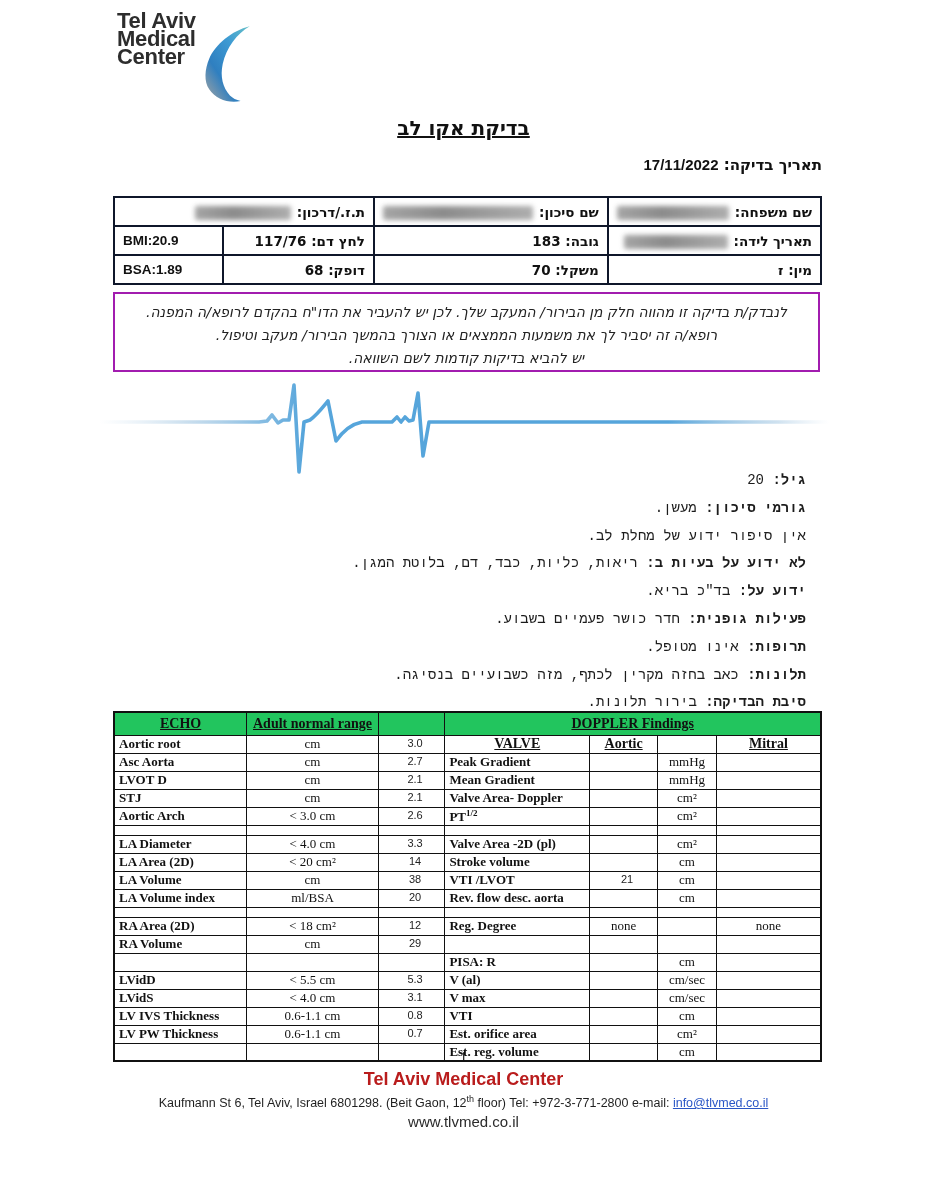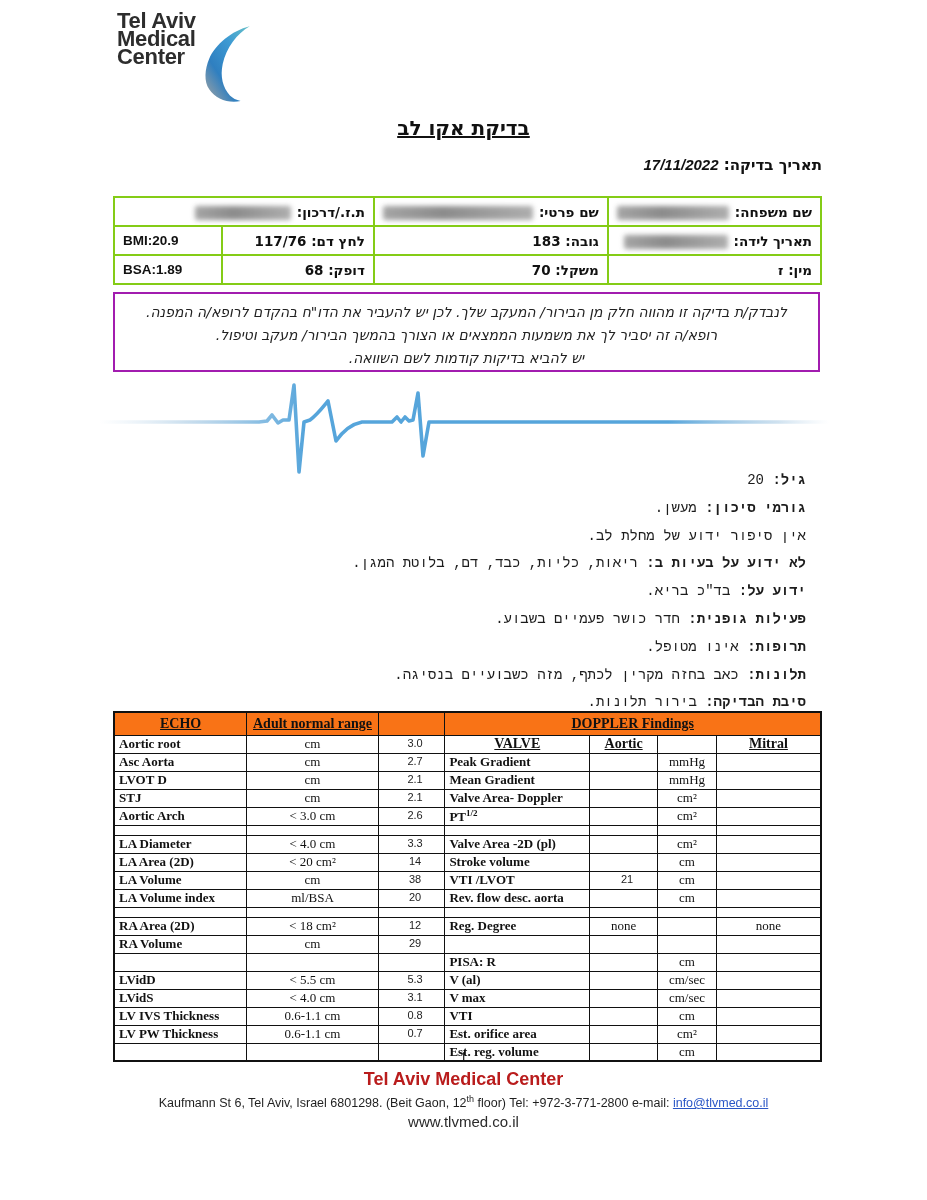--- a/index.html
+++ b/index.html
@@ -18,29 +18,29 @@
     font-size:22px; line-height:18px; color:#2d2d2d; letter-spacing:-0.3px;
   }
   #logo svg { margin-left:6px; margin-top:10px; }
 
   
   #title {
     position:absolute; top:116px; left:0; width:100%; text-align:center;
     font-size:20px; font-weight:bold; text-decoration:underline;
   }
   #date-line { position:absolute; top:156px; right:105px; font-size:15px; font-weight:bold; }
-  #date-line .dt { margin-left:10px; font-family:"Liberation Sans", sans-serif;font-style:italic; }
+  #date-line .dt { margin-left:10px; font-family:"Liberation Sans", sans-serif; }
 
   
   #ptable {
     position:absolute; top:196px; left:113px; width:709px;
     border-collapse:collapse; direction:rtl;
     font-family:"DejaVu Sans", sans-serif; font-size:13.5px; font-weight:bold;
   }
-  #ptable td { border:2px solid #84cc16; height:29px; padding:2px 8px; text-align:right; white-space:nowrap; }
+  #ptable td { border:2px solid #0f172a; height:29px; padding:2px 8px; text-align:right; white-space:nowrap; }
   #ptable td.ltr { direction:ltr; text-align:left; font-family:"Liberation Sans", sans-serif; }
   .blur {
     display:inline-block; height:14px; vertical-align:middle; margin:0 6px -1px 0;
     background:linear-gradient(90deg,#8f8f8f,#6f6f6f 40%,#9a9a9a);
     filter:blur(2.5px); border-radius:2px; opacity:.8;
   }
 
   
   #notice {
     position:absolute; top:292px; left:113px; width:707px; height:80px;
@@ -60,21 +60,21 @@
   }
 
   
   #etable {
     position:absolute; top:711px; left:113px; width:709px;
     border-collapse:collapse; font-size:13px; color:#111;
   }
   #etable td { border:1px solid #111; height:18px; padding:0 4px; vertical-align:middle; }
   #etable { border:2px solid #111; }
   #etable .gh {
-    background:#f97316; text-align:center; font-weight:bold; text-decoration:underline;
+    background:#22c55e; text-align:center; font-weight:bold; text-decoration:underline;
     font-size:14px; height:23px;
   }
   #etable .ch { text-align:center; font-weight:bold; text-decoration:underline; font-size:14px; }
   #etable .n { font-weight:bold; text-align:left; white-space:nowrap; }
   #etable .c { text-align:center; }
   #etable .v { text-align:center; font-family:"Liberation Sans", sans-serif; font-size:11px; color:#222; vertical-align:top; padding-top:1px;padding-left:11px; }
   #etable tr.sep td { height:10px; }
   #etable sup { font-size:9px;margin-top:28px; }
 
   
@@ -119,21 +119,21 @@
   <table id="ptable">
     <colgroup>
         <col style="width:197px">
         <col style="width:232px">
         <col style="width:160px">
         <col style="width:120px">
       </colgroup>
     <tbody>
         <tr>
       <td><span>שם משפחה:</span><span class="blur" style="width:112px"></span></td>
-      <td><span>שם פרטי:</span><span class="blur" style="width:150px"></span></td>
+      <td><span>שם סיכון:</span><span class="blur" style="width:150px"></span></td>
       <td colspan="2"><span>ת.ז./דרכון:</span><span class="blur" style="width:96px"></span></td>
     </tr>
     <tr>
       <td><span>תאריך לידה:</span><span class="blur" style="width:104px"></span></td>
       <td><span>גובה:</span> <span dir="ltr">183</span></td>
       <td><span>לחץ דם:</span> <span dir="ltr">117/76</span></td>
       <td class="ltr">BMI:20.9</td>
     </tr>
     <tr>
       <td><span>מין:</span> <span>ז</span></td>

